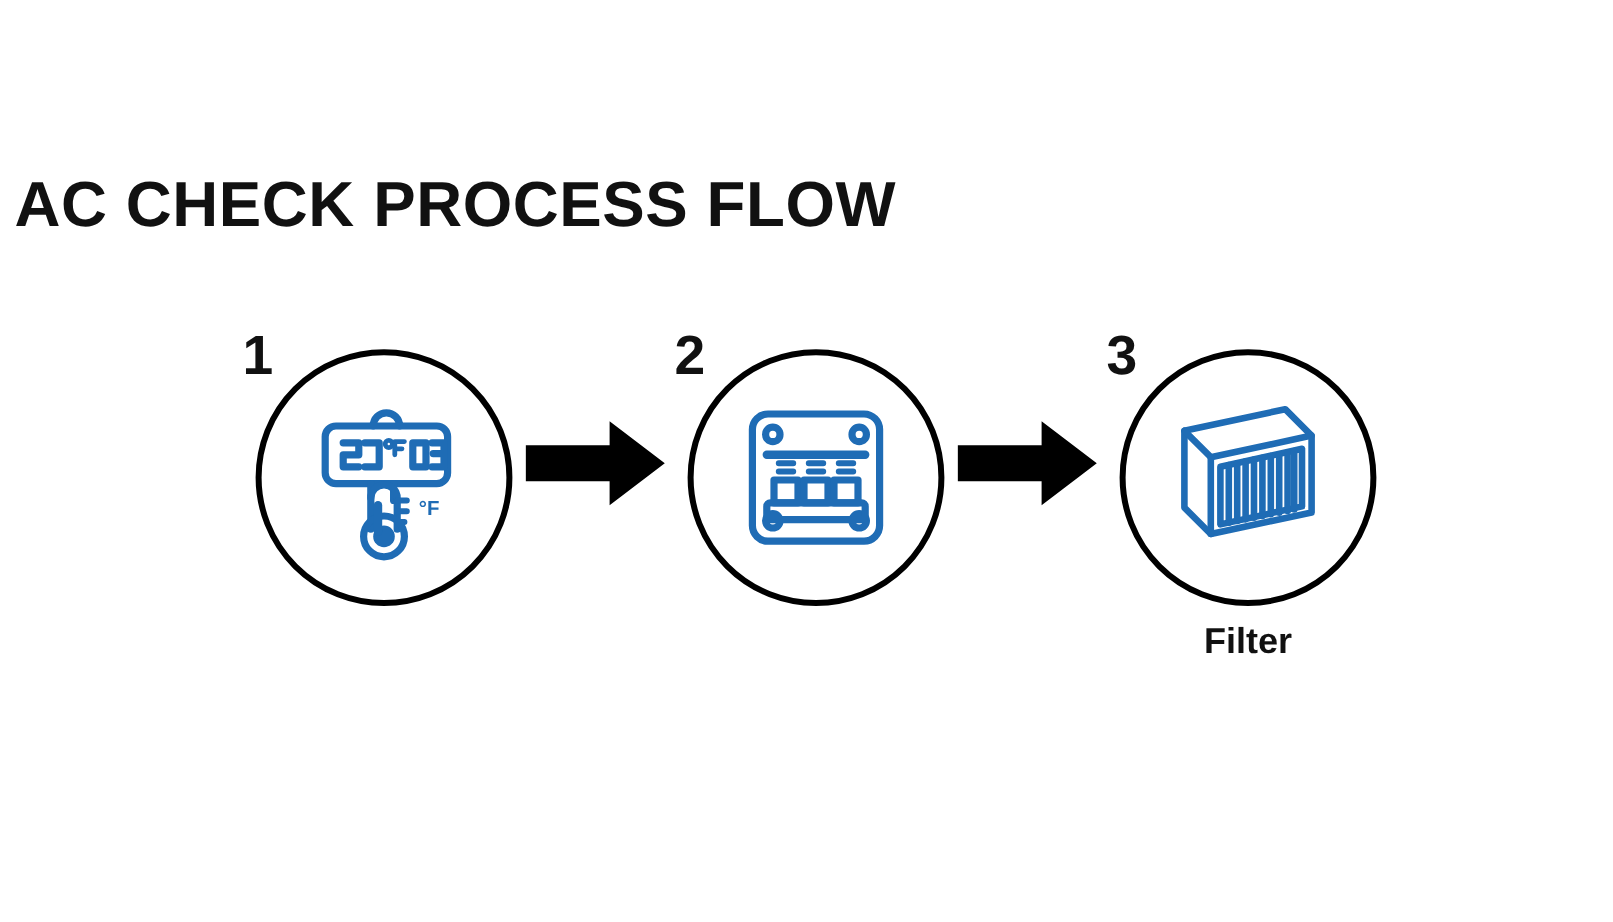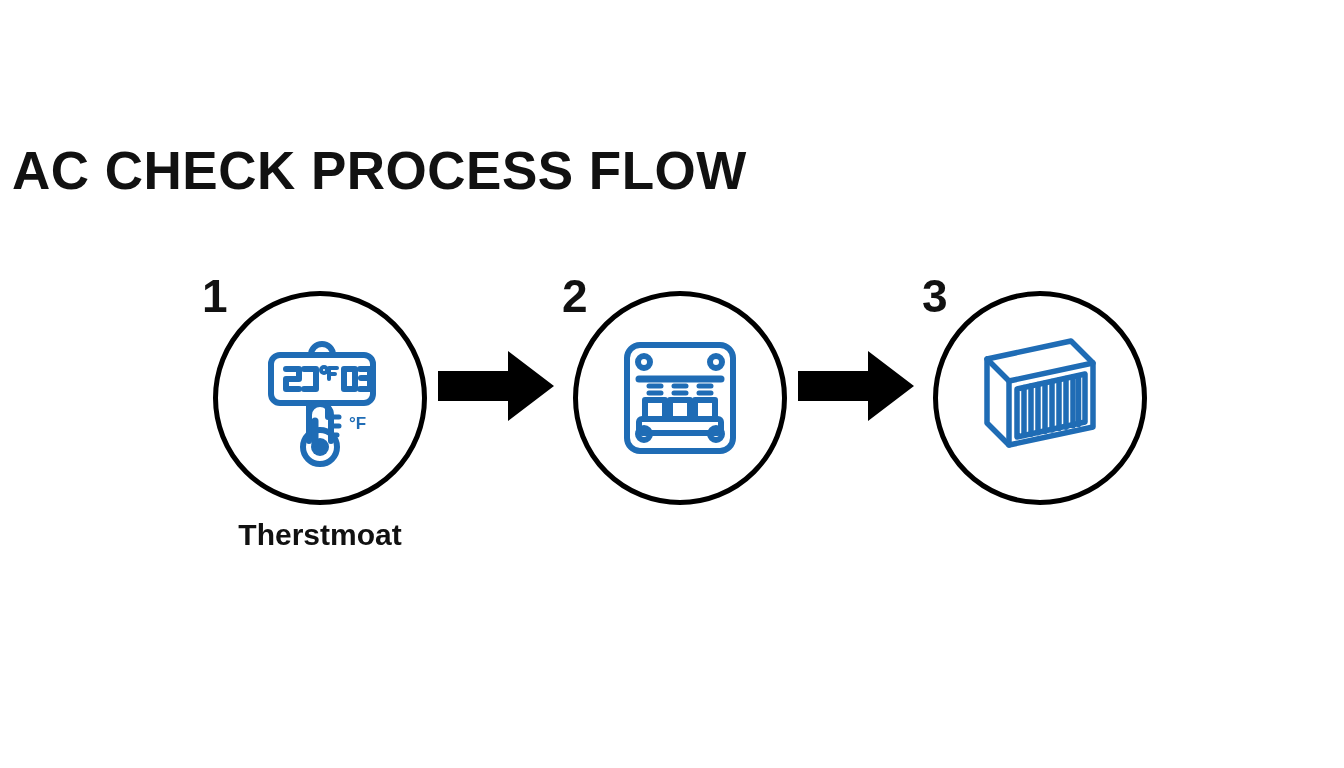--- a/index.html
+++ b/index.html
@@ -150,21 +150,20 @@
             <path d="M86 94 h8 M86 103 h8 M86 112 h6" stroke-width="5"></path>
 
             <circle cx="75" cy="124" r="17"></circle>
             <circle cx="75" cy="124" r="9" fill="#1f6cb5" stroke="none"></circle>
             <path d="M70 120 v-22" stroke-width="7"></path>
           </g>
           <text x="104" y="106" font-family="'Liberation Sans', sans-serif" font-size="17" font-weight="700" fill="#1f6cb5">°F</text>
         </svg>
       </div>
 
-      <div class="step-label">Therstmoat</div>
     </div>
 
     <div class="step step-2">
       <div class="circle"></div>
       <div class="step-number">2</div>
 
       <div class="icon-wrap">
         <svg width="130" height="130" viewBox="0 0 130 130" aria-hidden="true">
           <g fill="none" stroke="#1f6cb5" stroke-width="6" stroke-linecap="round" stroke-linejoin="round">
 
@@ -214,20 +213,21 @@
             <path d="M80 60 L80 108.4"></path>
             <path d="M87 58.5 L87 107"></path>
             <path d="M94 57 L94 105.6"></path>
             <path d="M101 55.5 L101 104.2"></path>
             <path d="M108 54 L108 102.8"></path>
             <path d="M113.5 52.8 L113.5 101.6"></path>
           </g>
         </svg>
       </div>
 
+      <div class="step-label">Filter</div>
     </div>
 
     <div class="arrow arrow-1">
       <svg width="118" height="80" viewBox="0 0 118 80" aria-hidden="true">
         <path d="M0 25 L70 25 L70 5 L116 40 L70 75 L70 55 L0 55 Z" fill="#000000"></path>
       </svg>
     </div>
 
     <div class="arrow arrow-2">
       <svg width="118" height="80" viewBox="0 0 118 80" aria-hidden="true">

